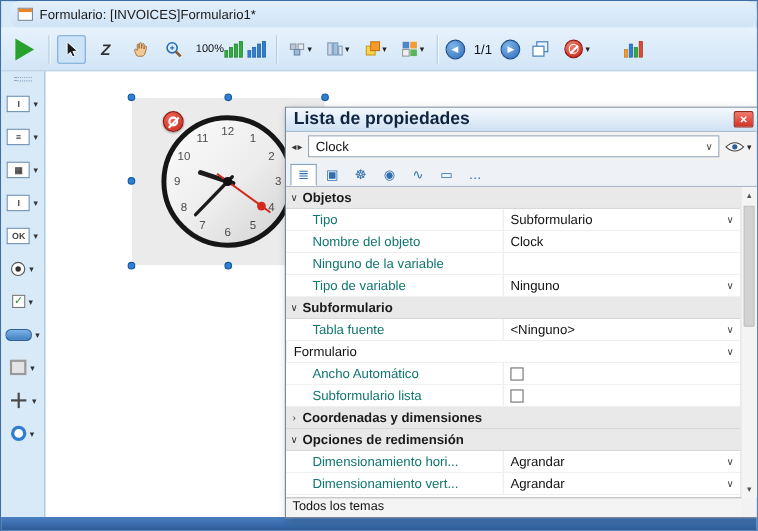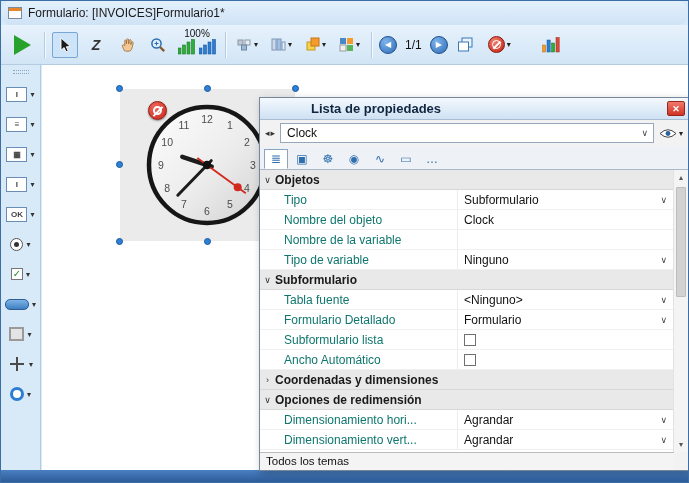--- a/index.html
+++ b/index.html
@@ -1,33 +1,33 @@
 <!DOCTYPE html>
 <html><head>
 <meta charset="utf-8">
 <style>
   html,body{margin:0;padding:0;background:#fff;font-family:"Liberation Sans",sans-serif;}
   *{box-sizing:border-box;}
   .window{position:relative;width:689px;height:483px;background:#d8e9f8;border:1px solid #3c6ea5;overflow:hidden;}
 
   
-  .titlebar{position:absolute;left:0;top:0;right:0;height:24px;background:linear-gradient(#e3f0fc,#cfe3f6);display:flex;align-items:center;gap:6px;padding:0 7px;border-radius:10px;}
+  .titlebar{position:absolute;left:8px;top:0;right:0;height:24px;background:linear-gradient(#e3f0fc,#cfe3f6);display:flex;align-items:center;gap:6px;padding:0 7px;border-radius:10px;}
   .app-icon{width:14px;height:12px;background:#fff;border:1px solid #7a8ba0;position:relative;}
   .app-icon::before{content:"";position:absolute;left:0;top:0;right:0;height:3px;background:#e8862c;}
   .title-text{font-size:12px;color:#1a1a1a;}
 
   
   .toolbar{position:absolute;left:0;top:24px;right:0;height:40px;background:linear-gradient(#e7f2fc,#d2e5f6);border-bottom:1px solid #b4cbe0;display:flex;align-items:center;gap:5px;padding:0 6px;}
   .tb{width:26px;height:26px;display:flex;align-items:center;justify-content:center;border:1px solid transparent;border-radius:2px;cursor:pointer;}
   .tb.run{width:30px;}
   .tb.active{background:#cde3f7;border-color:#7aa6d4;}
   .play-tri{width:0;height:0;border-left:17px solid #28a22d;border-top:10px solid transparent;border-bottom:10px solid transparent;}
   .zglyph{font-size:14px;font-weight:bold;font-style:italic;color:#333;}
   .sep{width:1px;height:26px;background:#b6cbdf;box-shadow:1px 0 0 #f4fafe;margin:0 2px;}
-  .zoomgrp{display:flex;flex-direction:column;align-items:center;justify-content:flex-start;height:34px;padding:0 2px;}
+  .zoomgrp{display:flex;flex-direction:row;align-items:center;justify-content:space-between;height:34px;padding:0 2px;}
   .zoom-label{font-size:10px;color:#111;line-height:11px;}
   .zoom-icons{display:flex;gap:4px;align-items:flex-end;}
   .ddbtn{display:flex;align-items:center;gap:2px;padding:2px 3px;border:1px solid transparent;border-radius:2px;cursor:pointer;}
   .dd{font-size:8px;color:#222;}
   .navbtn{width:18px;height:18px;border-radius:50%;background:radial-gradient(circle at 35% 30%,#7fb4ea,#2f6db8);border:1px solid #1d4f8c;color:#fff;font-size:8px;display:flex;align-items:center;justify-content:center;cursor:pointer;}
   .page-indicator{font-size:12px;color:#111;margin:0 3px;text-align:right;}
   .redball{position:relative;width:17px;height:17px;border-radius:50%;background:radial-gradient(circle at 35% 30%,#f08070,#c21f10);border:1px solid #8c150a;}
   .redball::after{content:"";position:absolute;inset:3px;border:1.5px solid #fff;border-radius:50%;}
   .redball::before{content:"";position:absolute;left:7px;top:3px;width:1.5px;height:10px;background:#fff;transform:rotate(45deg);z-index:1;}
   .chart-btn{margin-left:18px;}
@@ -58,21 +58,21 @@
   .h-tl{left:-4px;top:-4px;} .h-tm{left:84px;top:-4px;} .h-tr{right:-4px;top:-4px;}
   .h-ml{left:-4px;top:72px;} .h-mr{right:-4px;top:72px;}
   .h-bl{left:-4px;bottom:-4px;} .h-bm{left:84px;bottom:-4px;} .h-br{right:-4px;bottom:-4px;}
   .redmark{position:absolute;left:28px;top:12px;width:19px;height:19px;border-radius:50%;background:radial-gradient(circle at 35% 30%,#f0655a,#c6281c);border:1px solid #8e150c;box-shadow:0 1px 2px rgba(0,0,0,.4);z-index:4;}
   .redmark::after{content:"";position:absolute;inset:4px;border:2px solid #fff;border-radius:50%;}
   .redmark::before{content:"";position:absolute;left:8px;top:3px;width:2px;height:13px;background:#fff;transform:rotate(45deg);z-index:1;}
 
   
   .panel{position:absolute;left:258px;top:96px;width:430px;height:374px;background:#f2f2f2;border:1px solid #76879b;z-index:20;box-shadow:2px 3px 8px rgba(0,0,0,.25);}
   .phead{height:22px;background:linear-gradient(#f4f9fe,#cfe1f3);border-bottom:1px solid #a8bdd2;display:flex;align-items:center;padding:0 3px 0 7px;}
-  .ptitle{flex:1;font-size:13px;font-weight:600;color:#10253f;margin-left:44px;}
+  .ptitle{flex:1;font-size:16px;font-weight:600;color:#10253f;}
   .pclose{width:18px;height:15px;background:linear-gradient(#f2796d,#cf3322);border:1px solid #99261a;border-radius:2px;color:#fff;font-size:9px;font-weight:bold;display:flex;align-items:center;justify-content:center;cursor:pointer;}
   .selbar{height:26px;display:flex;align-items:center;padding:2px 5px;gap:5px;}
   .selarrows{font-size:9px;color:#333;display:flex;gap:1px;cursor:pointer;}
   .combo{flex:1;height:20px;background:#fff;border:1px solid #98a8bc;display:flex;align-items:center;padding:0 6px;font-size:12px;color:#111;position:relative;cursor:pointer;}
   .combo .vchev{position:absolute;right:5px;}
   .eyebox{display:flex;align-items:center;gap:2px;cursor:pointer;}
   .tabsbar{height:24px;display:flex;align-items:flex-end;gap:2px;padding:0 4px;border-bottom:1px solid #aab8c8;background:#eef1f5;}
   .ptab{width:24px;height:20px;display:flex;align-items:center;justify-content:center;font-size:12px;color:#2f6fae;cursor:pointer;border:1px solid transparent;}
   .ptab.selected{background:#fff;border:1px solid #8aa4c0;border-bottom-color:#fff;}
   .gridwrap{position:absolute;left:0;right:0;top:72px;bottom:18px;background:#fff;overflow:hidden;}
@@ -360,21 +360,21 @@
               <span class="vchev">∨</span>
             </div>
           </div>
           <div class="grow gprop">
             <div class="plabel">Nombre del objeto</div>
             <div class="pvalue">
               <span>Clock</span>
             </div>
           </div>
           <div class="grow gprop">
-            <div class="plabel">Nombre de la variable</div>
+            <div class="plabel">Ninguno de la variable</div>
             <div class="pvalue">
               <span></span>
             </div>
           </div>
           <div class="grow gprop">
             <div class="plabel">Tipo de variable</div>
             <div class="pvalue">
               <span>Ninguno</span>
               <span class="vchev">∨</span>
             </div>
@@ -384,34 +384,33 @@
             <span class="slabel">Subformulario</span>
           </div>
           <div class="grow gprop">
             <div class="plabel">Tabla fuente</div>
             <div class="pvalue">
               <span>&lt;Ninguno&gt;</span>
               <span class="vchev">∨</span>
             </div>
           </div>
           <div class="grow gprop">
-            <div class="plabel">Formulario Detallado</div>
             <div class="pvalue">
               <span>Formulario</span>
               <span class="vchev">∨</span>
             </div>
           </div>
           <div class="grow gprop">
+            <div class="plabel">Ancho Automático</div>
+            <div class="pvalue">
+              <span class="cbox"></span>
+            </div>
+          </div>
+          <div class="grow gprop">
             <div class="plabel">Subformulario lista</div>
-            <div class="pvalue">
-              <span class="cbox"></span>
-            </div>
-          </div>
-          <div class="grow gprop">
-            <div class="plabel">Ancho Automático</div>
             <div class="pvalue">
               <span class="cbox"></span>
             </div>
           </div>
           <div class="grow gsection">
             <span class="schev">›</span>
             <span class="slabel">Coordenadas y dimensiones</span>
           </div>
           <div class="grow gsection">
             <span class="schev">∨</span>

